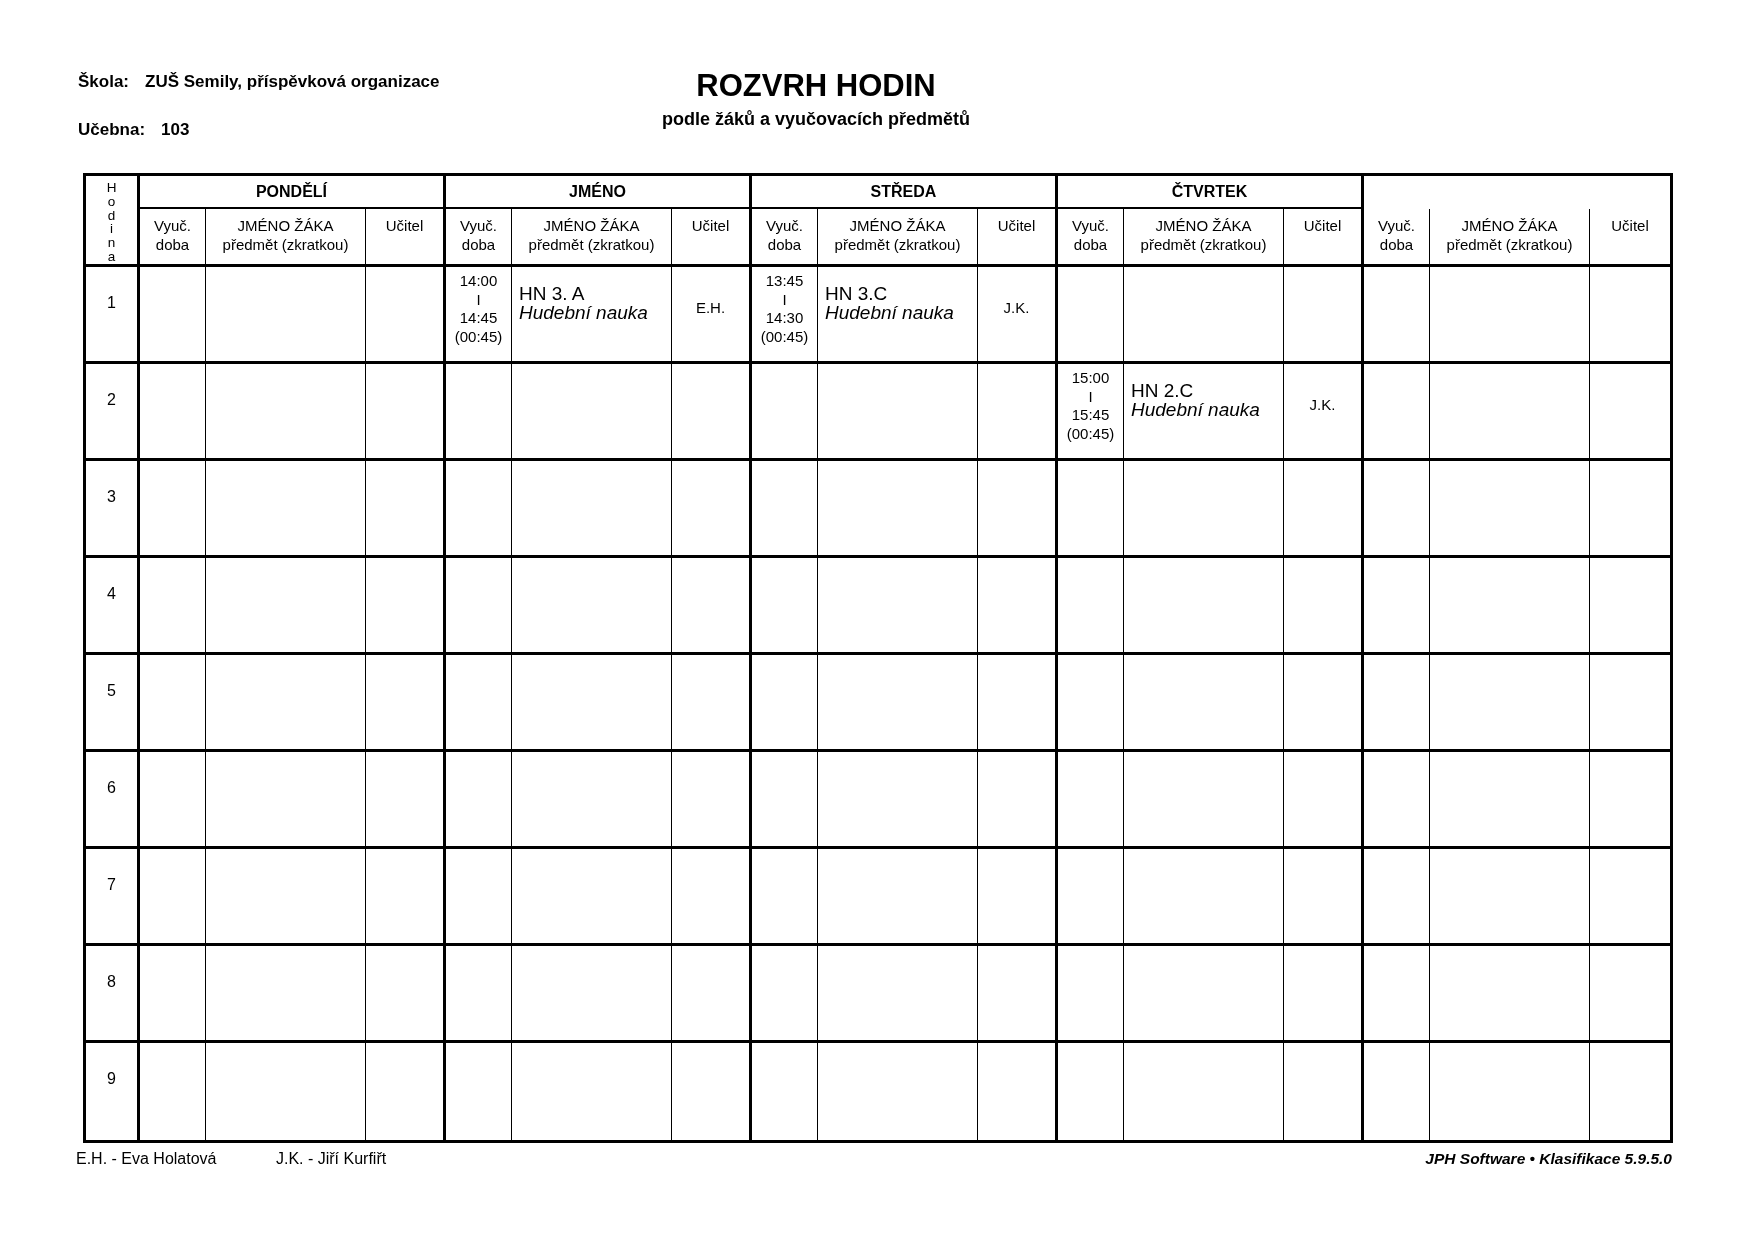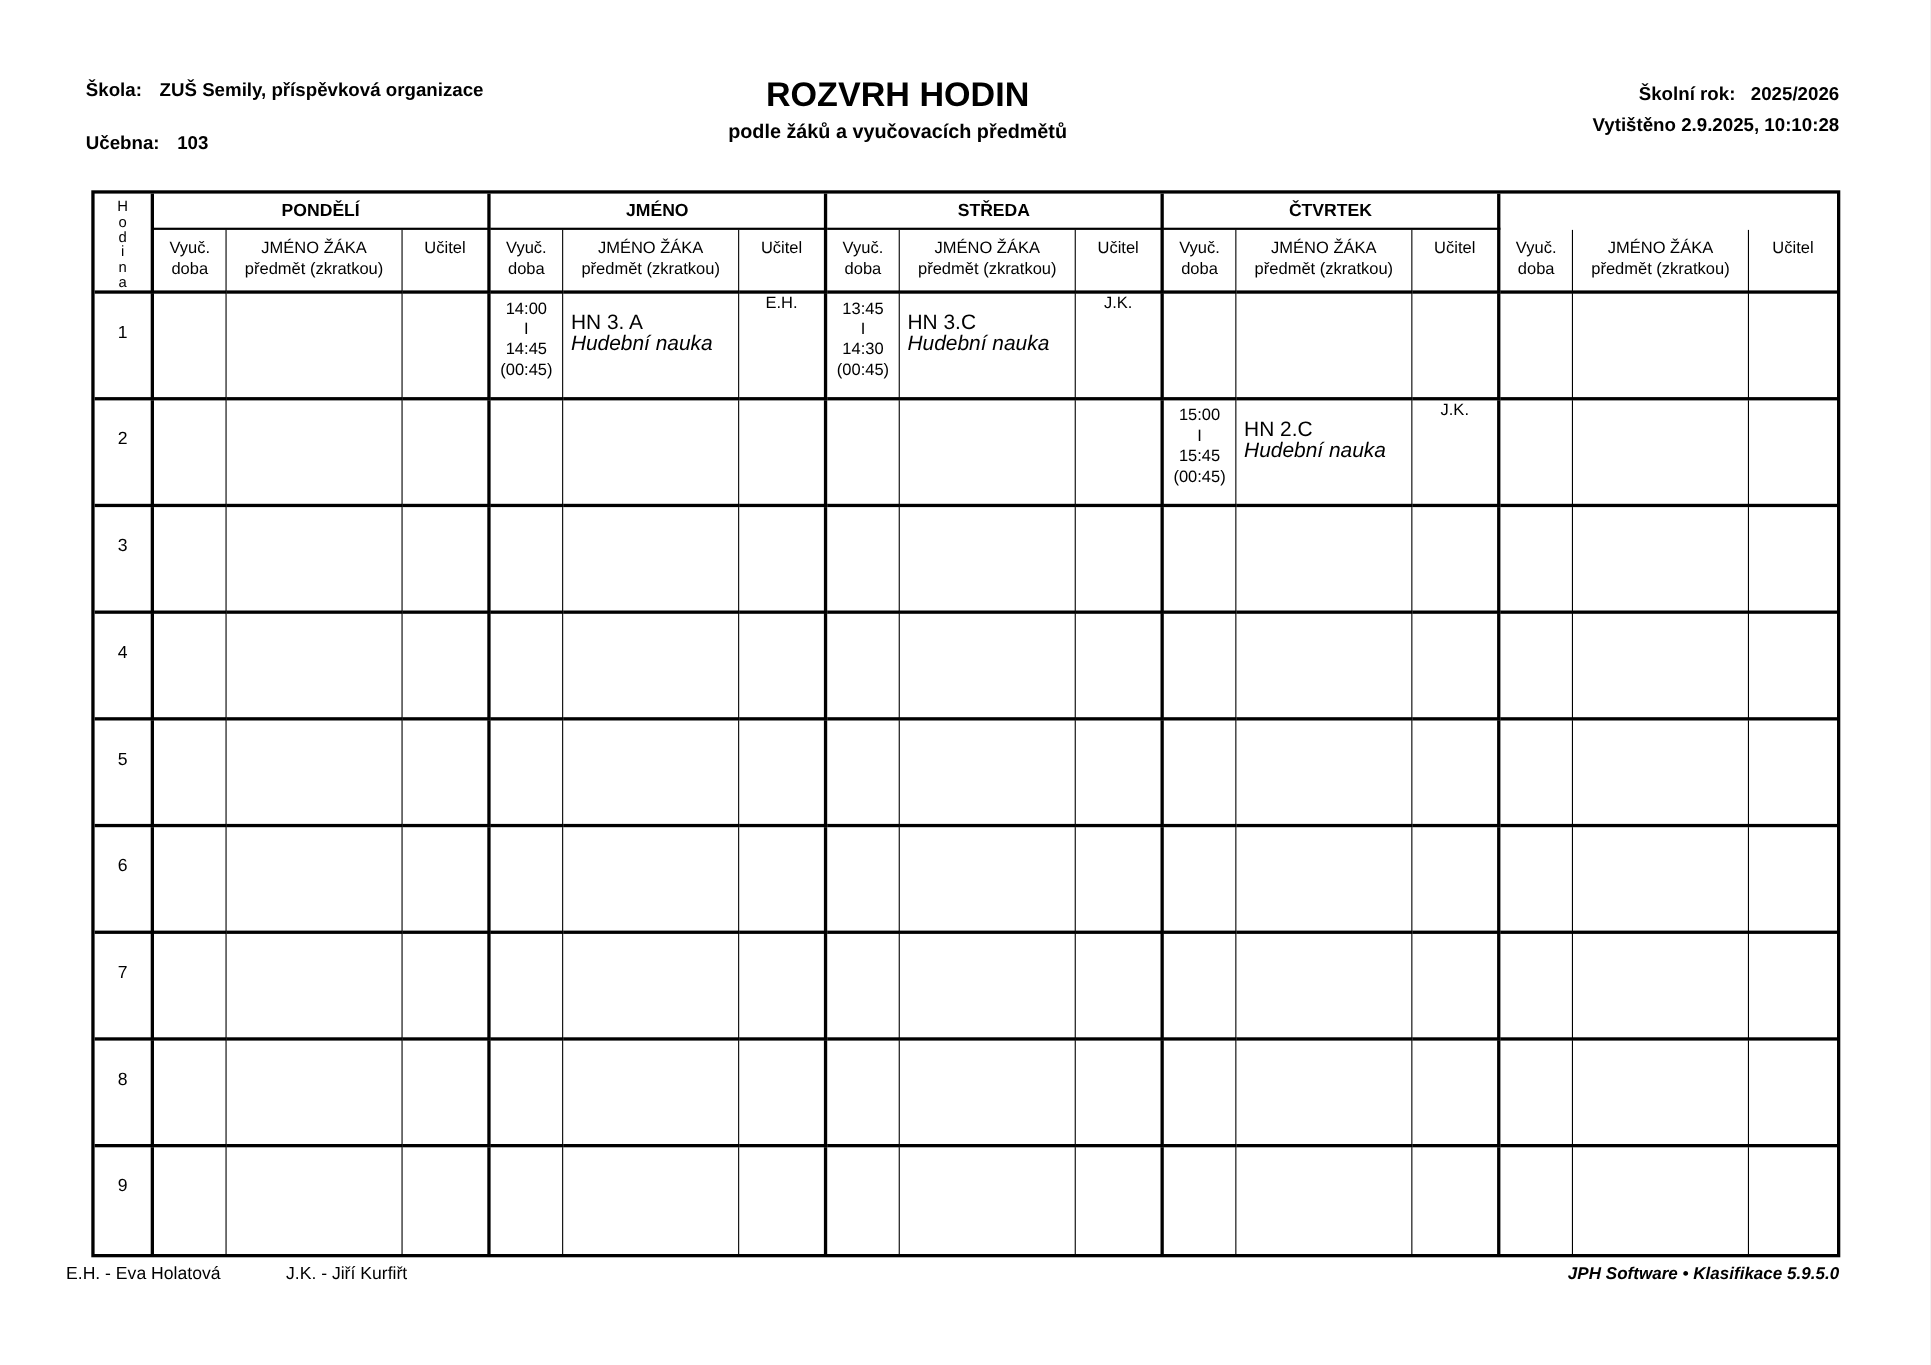--- a/index.html
+++ b/index.html
@@ -102,30 +102,30 @@
   }
   .name-cell {
     font-size: 19px;
     line-height: 19px;
     padding: 17px 3px 0 7px;
     text-align: left;
   }
   .name-cell .subject { font-style: italic; }
   .teacher-cell {
     display: flex;
-    align-items: flex-start;
+    align-items: center;
     justify-content: center;
     font-size: 15px;
     padding-bottom: 14px;
   }
 
   
   .footer-legend {
     position: absolute;
-    left: 60px;
+    left: 76px;
     top: 1150px;
     font-size: 16px;
     white-space: nowrap;
   }
   .footer-legend .legend-item + .legend-item { margin-left: 55px; }
   .footer-software {
     position: absolute;
     right: 83px;
     top: 1150px;
     font-size: 15.5px;
@@ -144,26 +144,20 @@
   </div>
   <div class="info-line room-line">
     <span>Učebna:</span><span class="value">103</span>
   </div>
 
   <div class="title-block">
     <div class="main-title">ROZVRH HODIN</div>
     <div class="sub-title">podle žáků a vyučovacích předmětů</div>
   </div>
 
-  <div class="right-block">
-    <div>
-      <span>Školní rok:</span><span class="value">2025/2026</span>
-    </div>
-    <div>Vytištěno 2.9.2025, 10:10:28</div>
-  </div>
 
   <div class="timetable">
       <div class="cell hour-word-cell br-thick bb-thick" style="grid-area: 1 / 1 / span 2;">
         <div>H</div>
         <div>o</div>
         <div>d</div>
         <div>i</div>
         <div>n</div>
         <div>a</div>
       </div>

